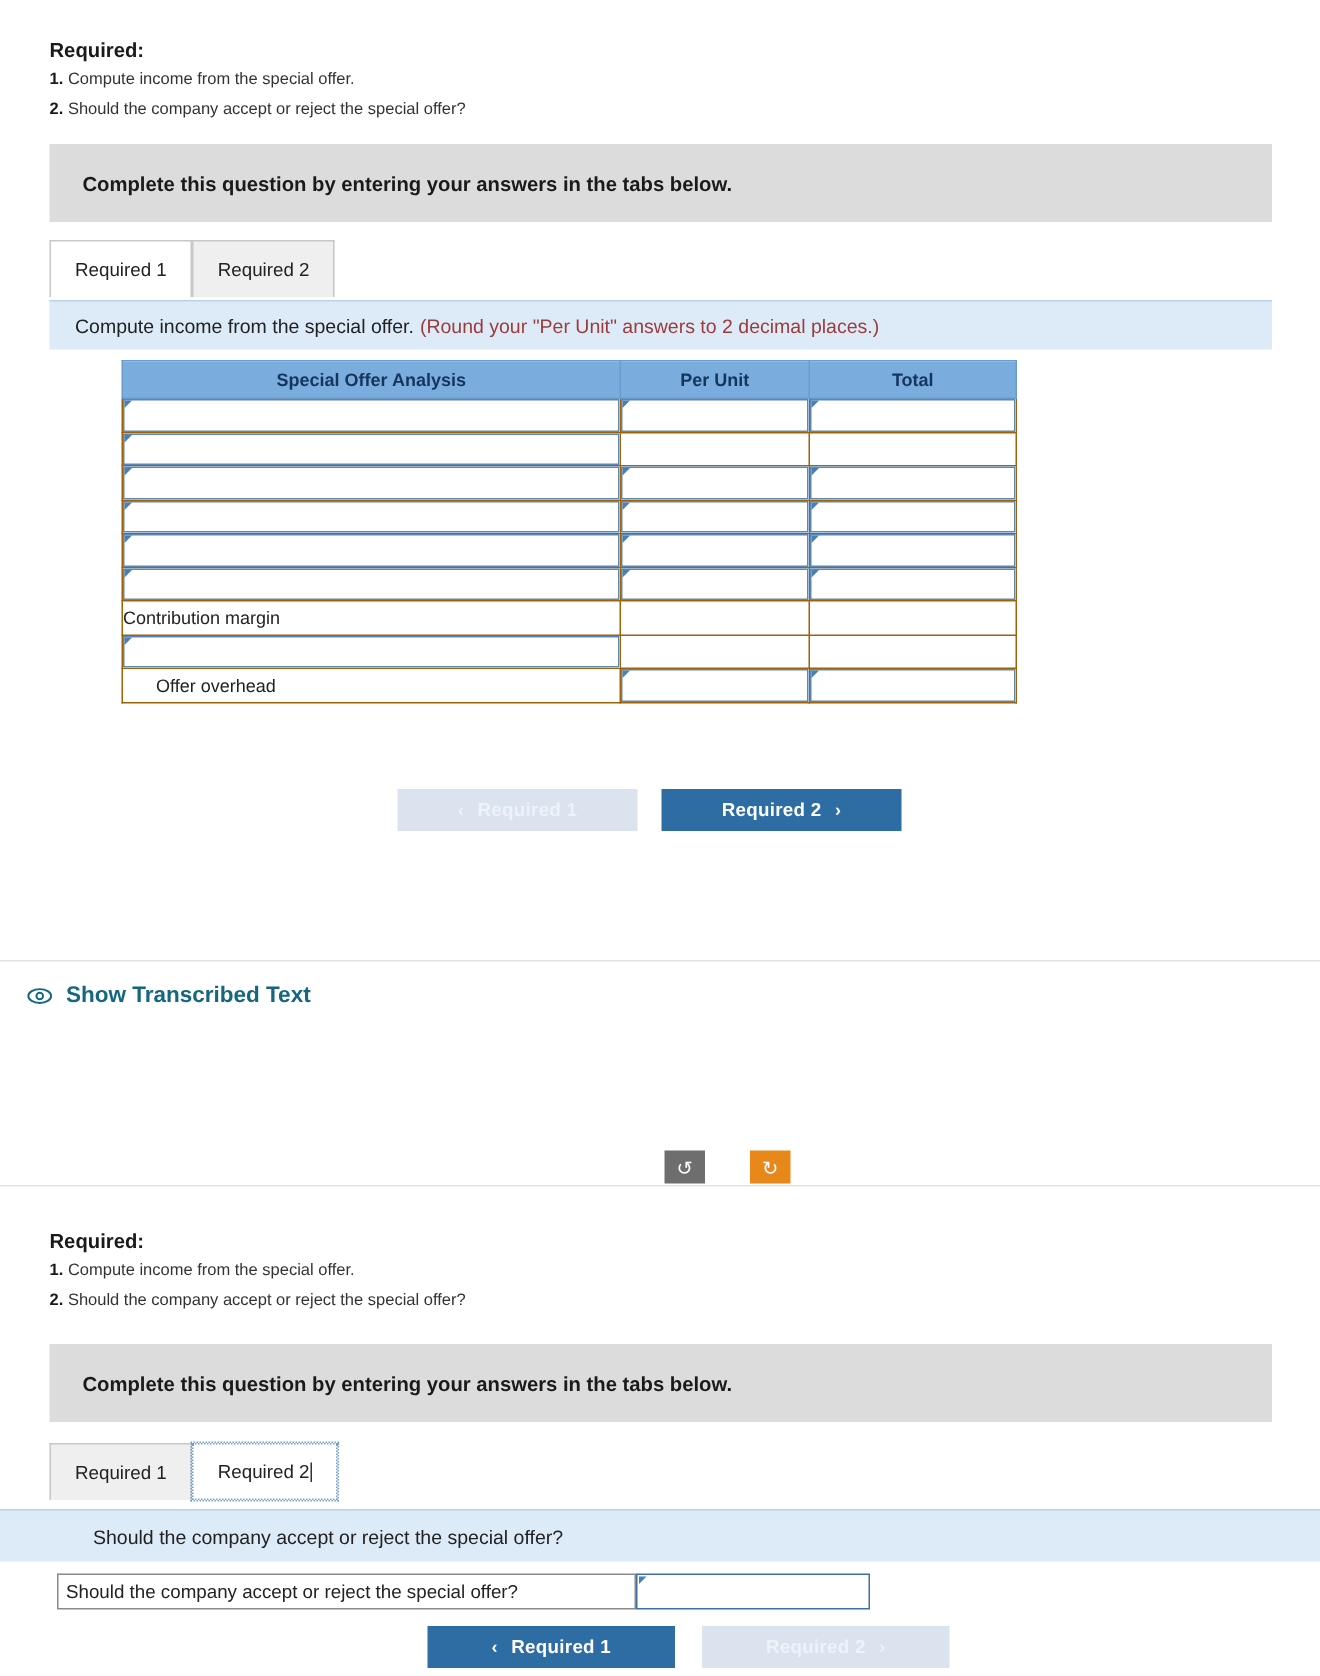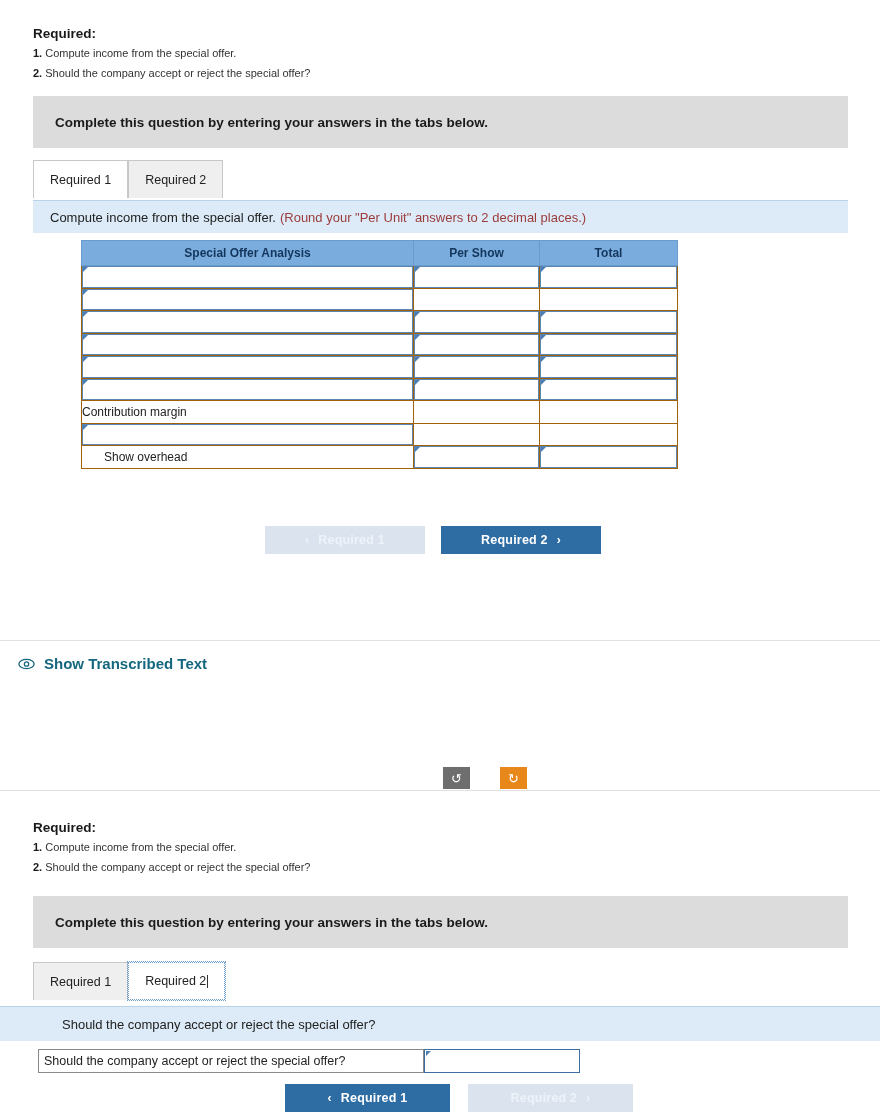--- a/index.html
+++ b/index.html
@@ -165,21 +165,21 @@
 
   <table class="sheet" id="sheet-top" style="left:33px; top:240px; width:596px;">
     <colgroup>
         <col style="width:332px">
         <col style="width:126px">
         <col style="width:138px">
       </colgroup>
     <thead>
       <tr>
         <th>Special Offer Analysis</th>
-        <th>Per Show</th>
+        <th>Per Unit</th>
         <th>Total</th>
       </tr>
     </thead>
     <tbody id="sheet-top-body">
         <tr>
           <td class="cell-input">
             <span class="ibox"></span>
             <span class="tri"></span>
           </td>
           <td class="cell-input">
@@ -262,21 +262,21 @@
         </tr>
         <tr>
           <td class="cell-input">
             <span class="ibox"></span>
             <span class="tri"></span>
           </td>
           <td class="cell-plain"></td>
           <td class="cell-plain"></td>
         </tr>
         <tr>
-          <td class="lbl indent">Show overhead</td>
+          <td class="lbl indent">Offer overhead</td>
           <td class="cell-input">
             <span class="ibox"></span>
             <span class="tri"></span>
           </td>
           <td class="cell-input">
             <span class="ibox"></span>
             <span class="tri"></span>
           </td>
         </tr>
       </tbody>

